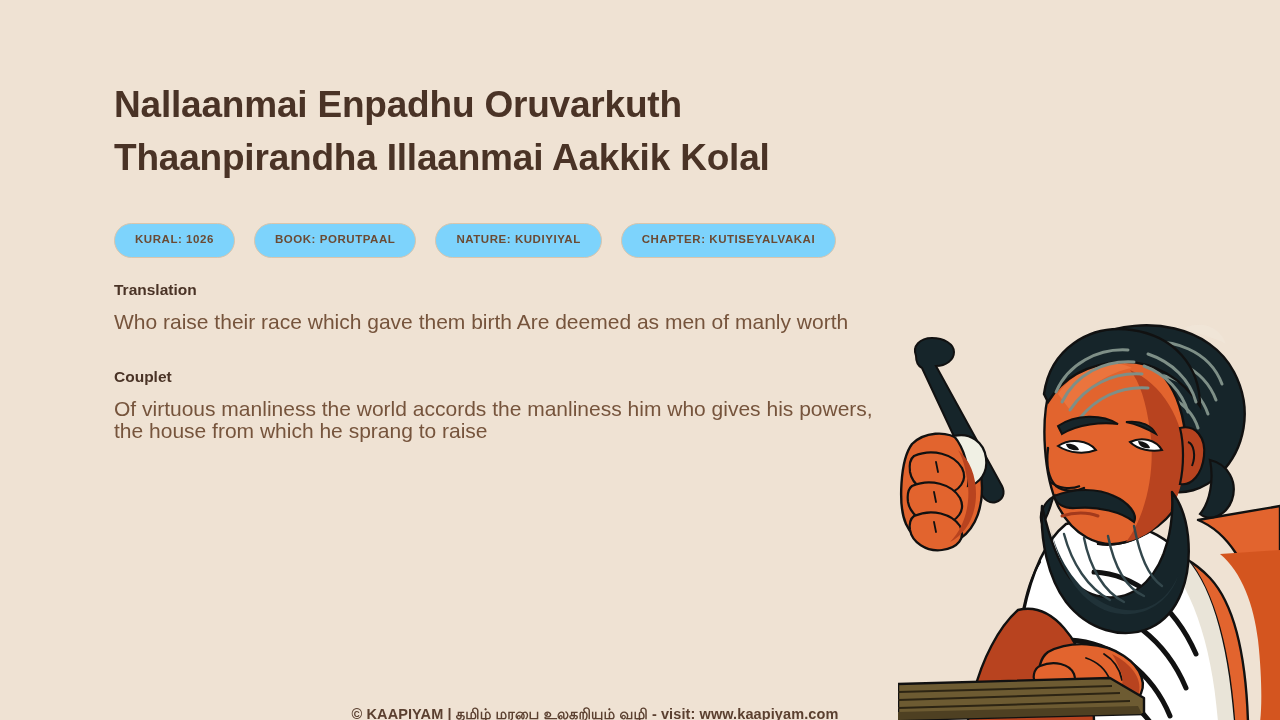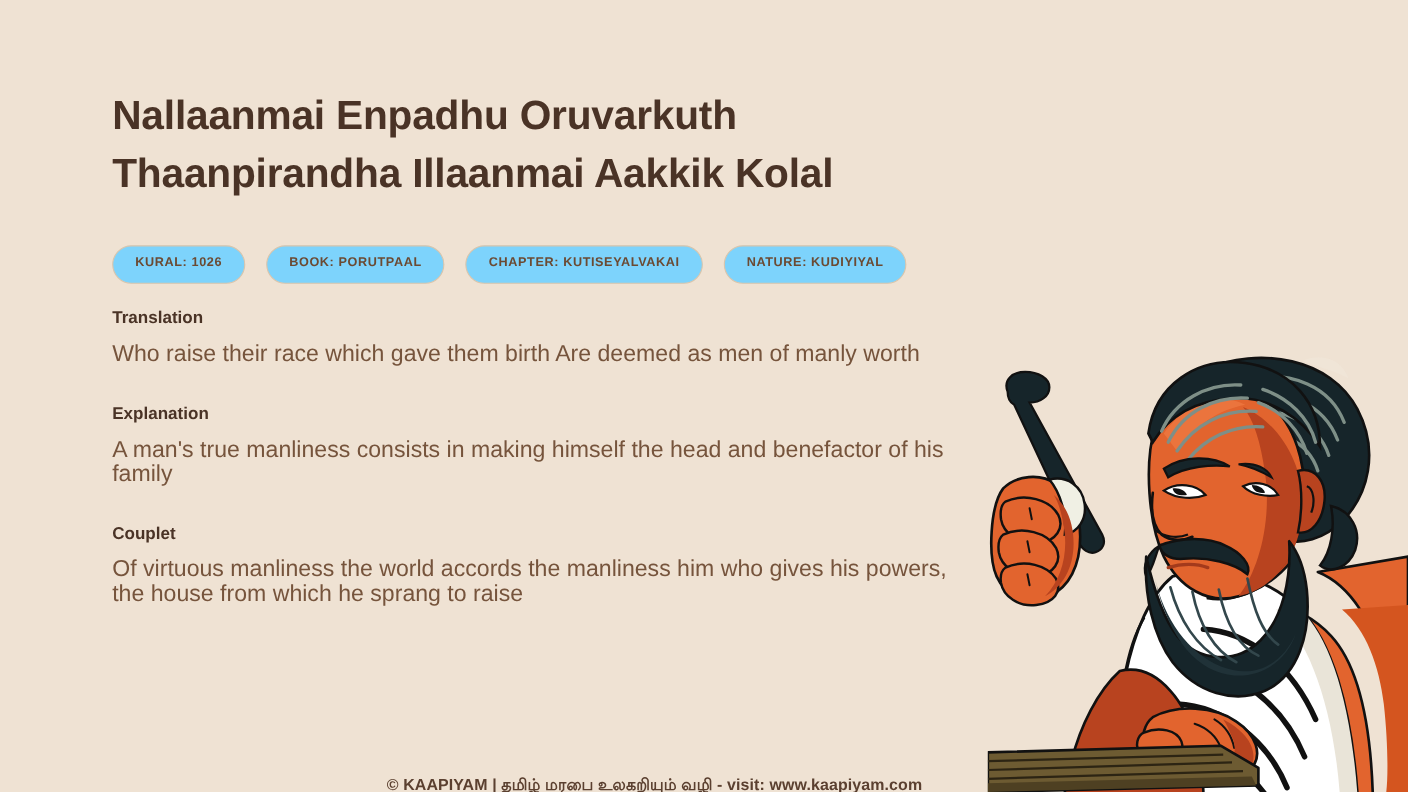--- a/index.html
+++ b/index.html
@@ -20,21 +20,21 @@
 
   .page {
     position: relative;
     width: 1280px;
     height: 720px;
   }
 
   
   .content {
     position: absolute;
-    left: 102px;
+    left: 114px;
     top: 0;
     width: 820px;
     z-index: 3;
   }
 
   .kural-title {
     font-size: 37px;
     line-height: 53px;
     font-weight: 700;
     color: #4a3326;
@@ -242,33 +242,29 @@
     </svg>
   </div>
 
   <div class="content">
 
     <h1 class="kural-title">Nallaanmai Enpadhu Oruvarkuth Thaanpirandha Illaanmai Aakkik Kolal</h1>
 
     <div class="badges">
       <span class="badge">KURAL: 1026</span>
       <span class="badge">BOOK: PORUTPAAL</span>
+      <span class="badge">NATURE: KUDIYIYAL</span>
       <span class="badge">CHAPTER: KUTISEYALVAKAI</span>
-      <span class="badge">NATURE: KUDIYIYAL</span>
     </div>
 
     <div class="section first">
       <div class="section-label">Translation</div>
       <div class="section-text">Who raise their race which gave them birth Are deemed as men of manly worth</div>
     </div>
 
-    <div class="section">
-      <div class="section-label">Explanation</div>
-      <div class="section-text">A man's true manliness consists in making himself the head and benefactor of his family</div>
-    </div>
 
     <div class="section">
       <div class="section-label">Couplet</div>
       <div class="section-text">Of virtuous manliness the world accords the manliness him who gives his powers, the house from which he sprang to raise</div>
     </div>
 
   </div>
 
   <div class="footer">© KAAPIYAM | தமிழ் மரபை உலகறியும் வழி - visit: www.kaapiyam.com</div>
 

